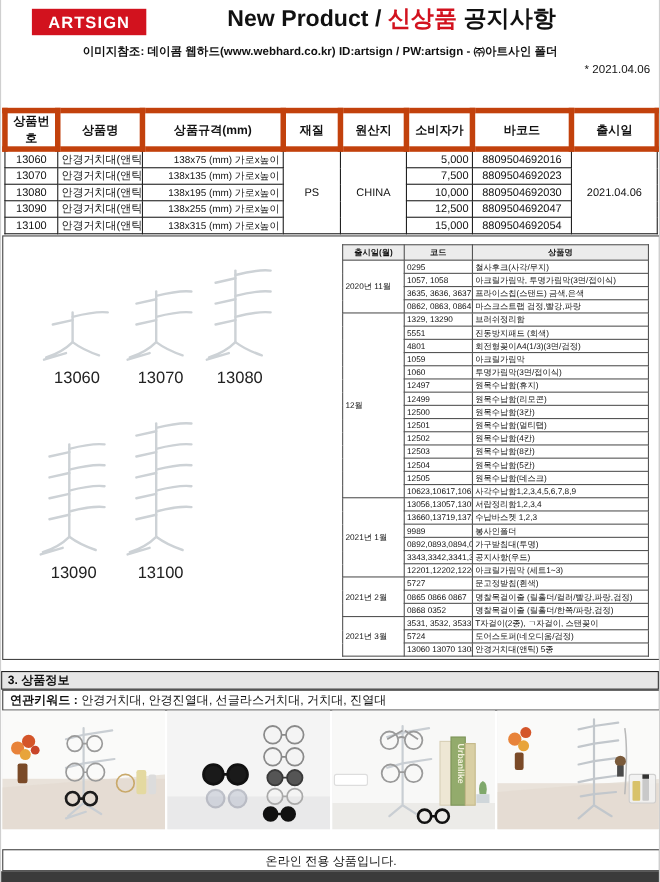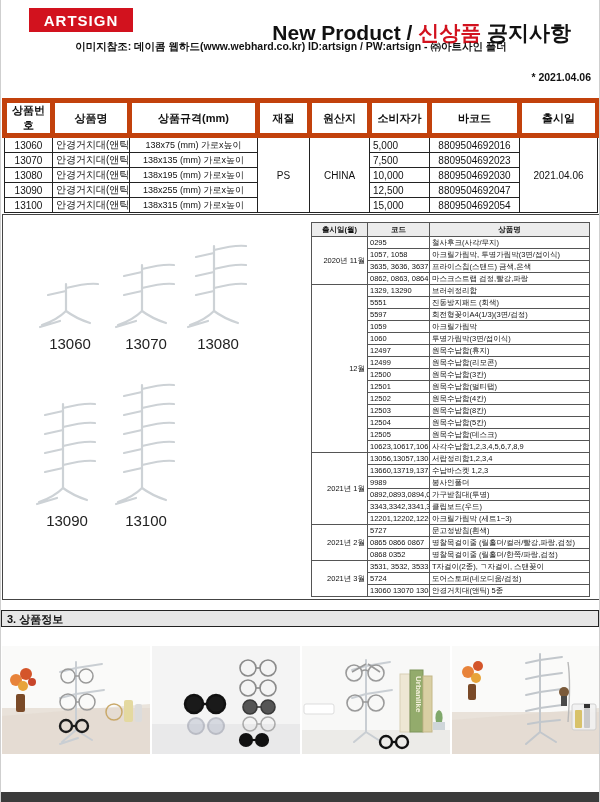--- a/index.html
+++ b/index.html
@@ -2,46 +2,46 @@
 <html><head>
 <meta charset="utf-8">
 <style>
   html,body{margin:0;padding:0;background:#fff;}
   .page{position:relative;width:600px;height:802px;background:#fff;overflow:hidden;
         font-family:"Liberation Sans",sans-serif;color:#111;
         border-left:1px solid #cfcfcf;border-right:1px solid #cfcfcf;box-sizing:border-box;}
   
   .logo{position:absolute;left:28px;top:8px;width:104px;height:24px;color:#fff;
         font-weight:bold;font-size:15px;letter-spacing:1px;display:flex;align-items:center;justify-content:center;}
-  .title{position:absolute;left:140px;top:19px;width:430px;text-align:right;
+  .title{position:absolute;left:140px;top:3px;width:430px;text-align:center;
          font-size:21px;font-weight:bold;white-space:nowrap;}
   .subtitle{position:absolute;left:20px;top:40px;width:540px;text-align:center;
             font-size:10.5px;font-weight:bold;}
-  .datenote{position:absolute;right:8px;top:71px;font-size:10.5px;font-weight:bold;text-align:right;}
+  .datenote{position:absolute;right:8px;top:57px;font-size:10.5px;font-weight:normal;text-align:right;}
   
   .bar{position:absolute;left:0;width:598px;height:17px;line-height:17px;padding-left:5px;
        box-sizing:border-box;font-weight:bold;font-size:11px;background:#e6e6e6;
        border:1px solid #222;}
   #bar1{top:80px}#bar2{top:196px}#bar3{top:610px}#bar4{top:755px}
   
   #t1{position:absolute;top:98px;left:1px;width:598px;border-collapse:collapse;table-layout:fixed;}
   #t1 th{border:5px solid #c2410c;height:20px;font-size:11px;padding:0;background:#fff;}
   #t1 td{border:1px solid #222;height:14px;font-size:10px;padding:0 3px;overflow:hidden;white-space:nowrap;}
-  #t1 .c{text-align:center}#t1 .l{text-align:left}#t1 .r{text-align:left}
-  #t1 .sm{font-size:9px;text-align:center}
+  #t1 .c{text-align:center}#t1 .l{text-align:left}#t1 .r{text-align:right}
+  #t1 .sm{font-size:9px;text-align:right}
   
   #box2{position:absolute;top:214px;left:1px;width:598px;height:386px;border:1px solid #444;box-sizing:border-box;}
   .stand{position:absolute;}
   .stand svg{display:block}
   .stand-lb{position:absolute;text-align:center;font-size:15px;color:#222;}
   #t2{position:absolute;top:7px;left:308px;width:278px;border-collapse:collapse;table-layout:fixed;}
   #t2 th{border:1px solid #555;background:#ececec;font-size:7.5px;height:13px;padding:0;}
   #t2 td{border:1px solid #555;font-size:7.5px;height:11px;line-height:11px;padding:0 2px;
          overflow:hidden;white-space:nowrap;}
-  #t2 .c{text-align:right}
+  #t2 .c{text-align:left}
   
   #kwrow{position:absolute;top:627px;left:1px;width:598px;height:19px;line-height:19px;
          border:1px solid #444;box-sizing:border-box;font-size:11px;padding-left:6px;}
   #kwrow b{font-weight:bold}
   #photos{position:absolute;top:646px;left:1px;width:598px;height:108px;display:flex;gap:2px;}
   .photo{flex:1;position:relative;overflow:hidden;background:#f6f6f5;}
   .photo svg{position:absolute;inset:0;width:100%;height:100%;}
   
   #noterow{position:absolute;top:772px;left:1px;width:598px;height:20px;line-height:20px;
            border:1px solid #444;box-sizing:border-box;text-align:center;font-size:11px;}
@@ -209,21 +209,21 @@
           <tr>
             <td rowspan="14" class="c" style="white-space: normal;">12월</td>
             <td>1329, 13290</td>
             <td>브러쉬정리함</td>
           </tr>
           <tr>
             <td>5551</td>
             <td>진동방지패드 (회색)</td>
           </tr>
           <tr>
-            <td>5597</td>
+            <td>4801</td>
             <td>회전형꽂이A4(1/3)(3면/검정)</td>
           </tr>
           <tr>
             <td>1059</td>
             <td>아크릴가림막</td>
           </tr>
           <tr>
             <td>1060</td>
             <td>투명가림막(3면/접이식)</td>
           </tr>
@@ -275,21 +275,21 @@
           <tr>
             <td>9989</td>
             <td>봉사인폴더</td>
           </tr>
           <tr>
             <td>0892,0893,0894,0895</td>
             <td>가구받침대(투명)</td>
           </tr>
           <tr>
             <td>3343,3342,3341,3340</td>
-            <td>클립보드(우드)</td>
+            <td>공지사항(우드)</td>
           </tr>
           <tr>
             <td>12201,12202,12203,1</td>
             <td>아크릴가림막 (세트1~3)</td>
           </tr>
           <tr>
             <td rowspan="3" class="c" style="white-space: normal;">2021년 2월</td>
             <td>5727</td>
             <td>문고정받침(흰색)</td>
           </tr>
@@ -312,20 +312,21 @@
           </tr>
           <tr>
             <td>13060 13070 13080</td>
             <td>안경거치대(앤틱) 5종</td>
           </tr>
         </tbody>
     </table>
   </div>
 
   <div class="bar" id="bar3">3. 상품정보</div>
+  <div id="kwrow"><b>연관키워드 :</b><span> 안경거치대, 안경진열대, 선글라스거치대, 거치대, 진열대</span></div>
 
   <div id="photos">
     <div class="photo">
       <svg viewBox="0 0 148 108">
         <rect x="0" y="0" width="148" height="62" fill="#fafaf9"></rect>
         <rect x="0" y="62" width="148" height="46" fill="#e9e2da"></rect>
         <path d="M0 70 L148 58 L148 108 L0 108 Z" fill="#e3dad0" opacity="0.7"></path>
         <rect x="14" y="48" width="9" height="18" rx="2" fill="#7a4a28"></rect>
         <circle cx="14" cy="34" r="6" fill="#e8833a"></circle>
           <circle cx="24" cy="28" r="6" fill="#d4552a"></circle>
@@ -439,15 +440,16 @@
         <rect x="120" y="58" width="24" height="26" rx="2" fill="#f2f2f2" stroke="#ccc" opacity="0.9"></rect>
         <rect x="123" y="64" width="7" height="18" rx="1" fill="#d8c26a"></rect>
           <rect x="132" y="62" width="6" height="20" rx="1" fill="#c9c9c9"></rect>
           <rect x="132" y="58" width="6" height="4" fill="#333"></rect>
         <circle cx="112" cy="46" r="5" fill="#7a5a3a"></circle>
           <rect x="109" y="50" width="6" height="10" fill="#4a4a4a"></rect>
       </svg>
     </div>
   </div>
 
+  <div id="noterow">온라인 전용 상품입니다.</div>
   <div id="strip"></div>
 
 </div>
 
 </body></html>

